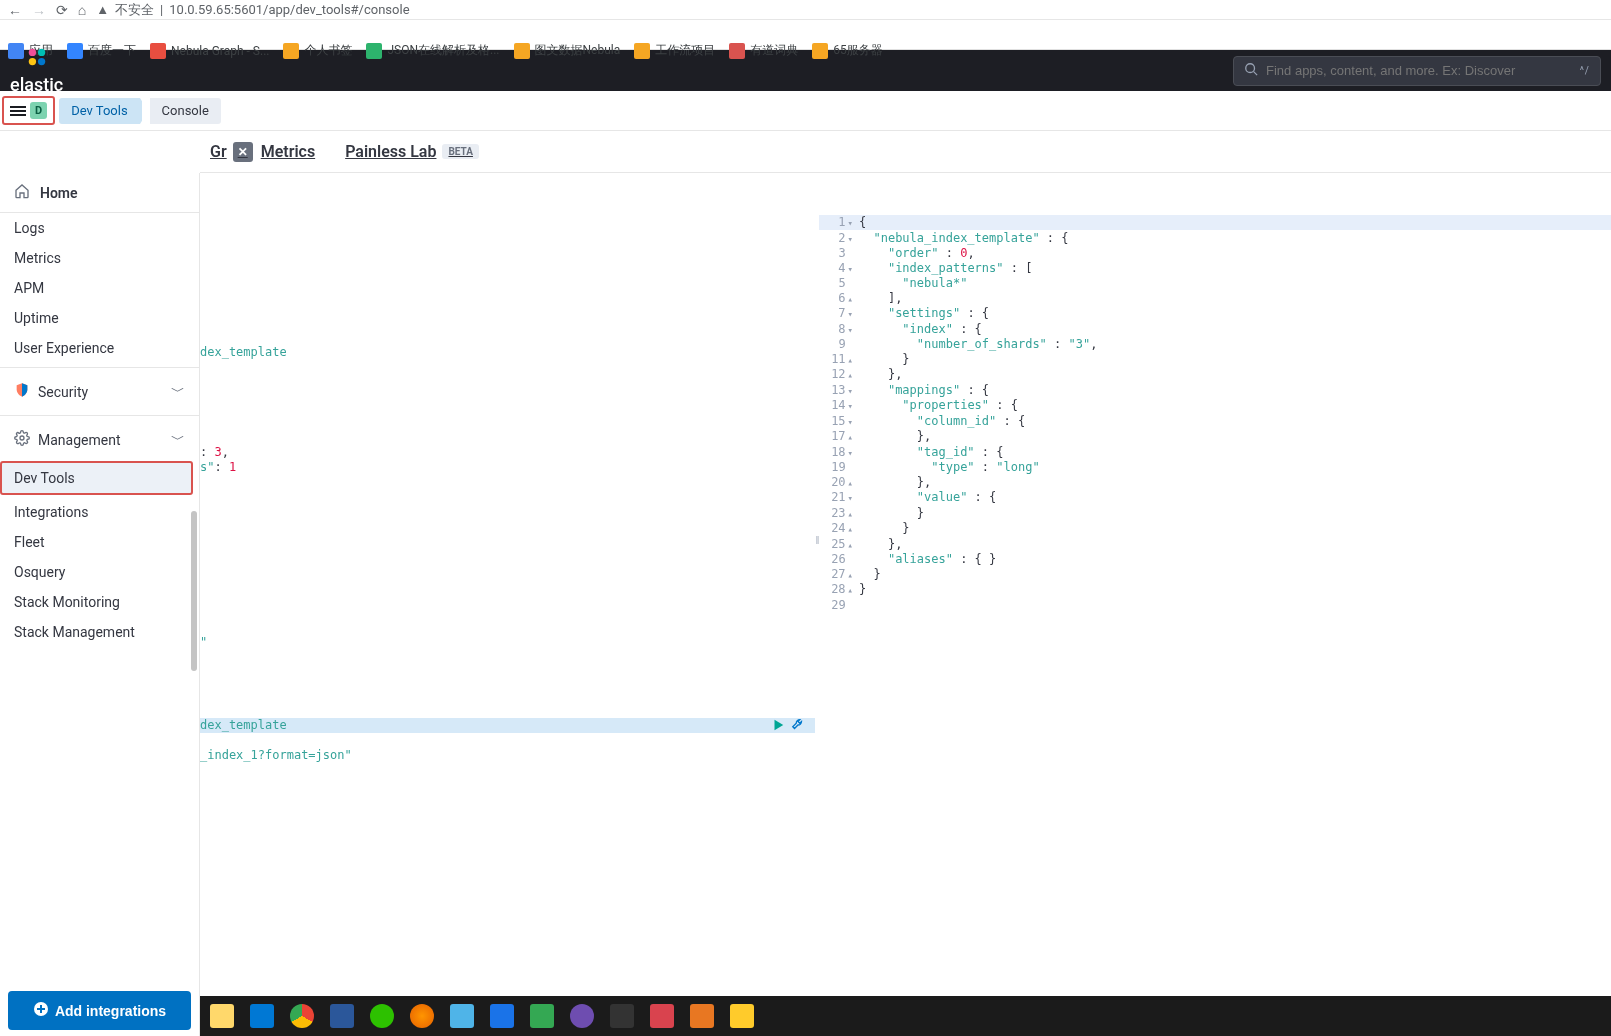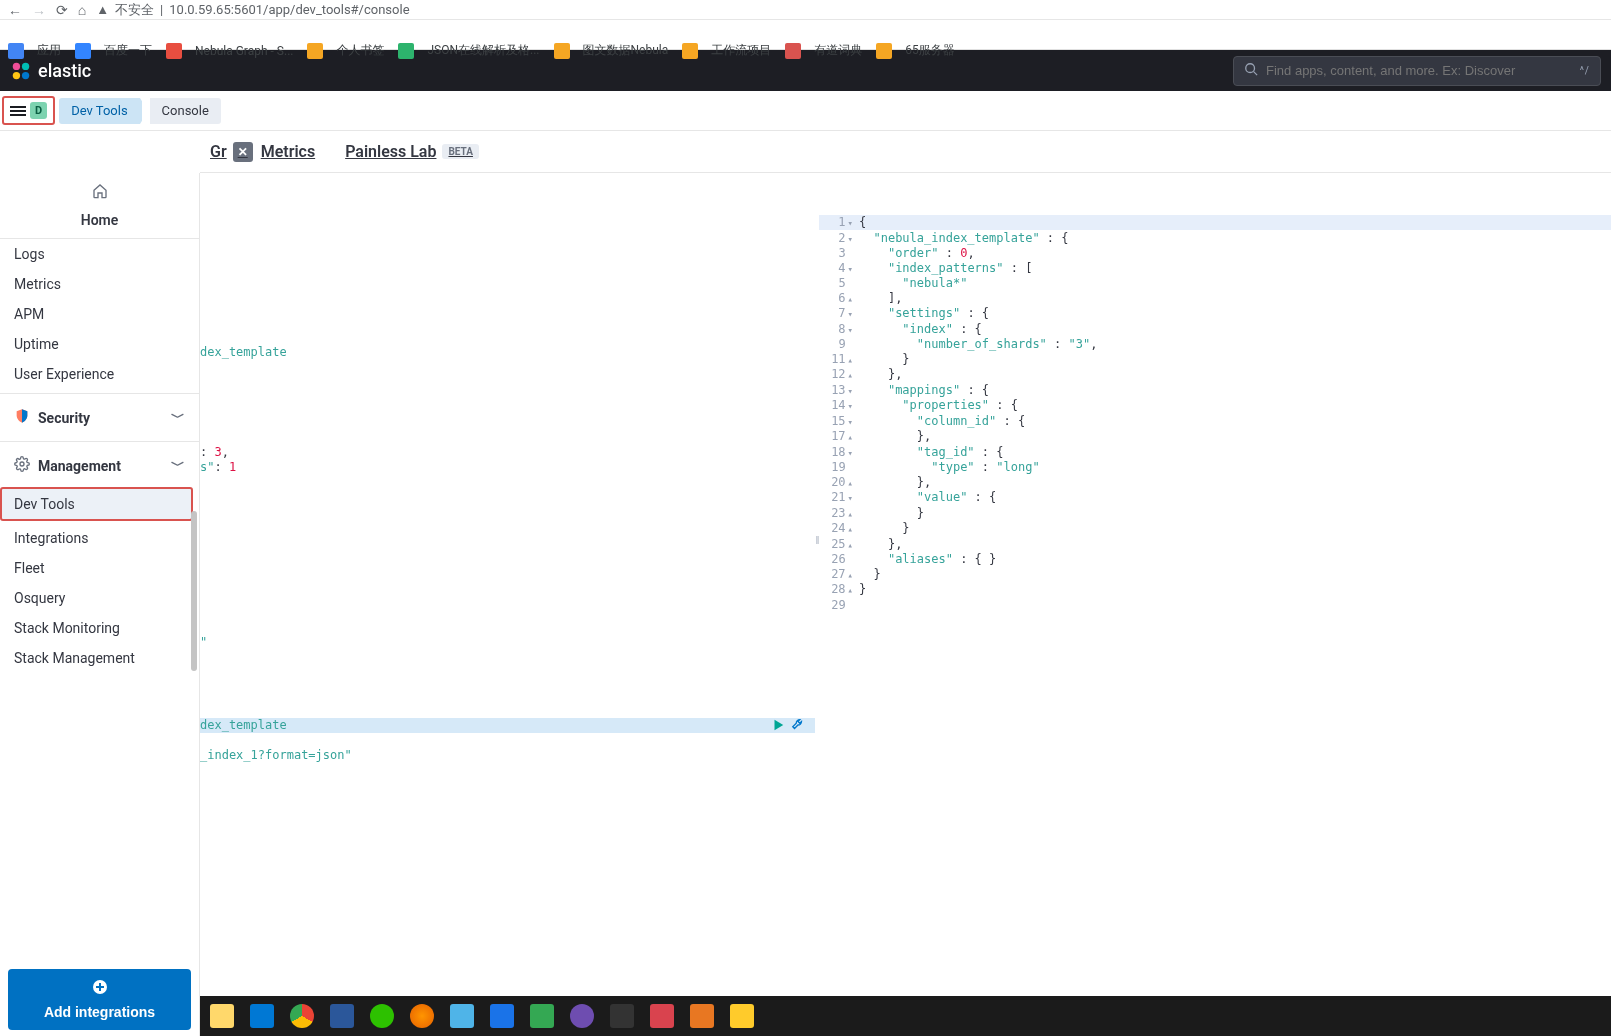--- a/index.html
+++ b/index.html
@@ -3,54 +3,54 @@
 <meta charset="utf-8">
 <style>
 * { box-sizing: border-box; margin: 0; padding: 0; }
 body { font-family: -apple-system, BlinkMacSystemFont, "Segoe UI", Roboto, sans-serif; font-size: 14px; color: #343741; background: #fff; overflow: hidden; }
 .browser-bar { height: 20px; display: flex; align-items: center; padding: 0 8px; gap: 10px; background: #fff; border-bottom: 1px solid #e6e6e6; }
 .nav-icon { color: #5f6368; font-size: 14px; cursor: pointer; }
 .nav-icon.dim { color: #bdc1c6; }
 .url-area { display: flex; align-items: center; gap: 6px; color: #5f6368; font-size: 13px; }
 .url-text { color: #5f6368; }
 .bookmarks-bar { height: 30px; display: flex; align-items: center; padding: 0 8px; gap: 14px; background: #fff; border-bottom: 1px solid #e0e0e0; }
-.bm { display: flex; align-items: center; gap: 13px; font-size: 12px; color: #3c4043; cursor: pointer; margin-top: 32px; }
+.bm { display: flex; align-items: center; gap: 5px; font-size: 12px; color: #3c4043; cursor: pointer; margin-top: 32px; }
 .bm-ico { width: 16px; height: 16px; display: inline-block; border-radius: 2px; }
 .topbar { height: 41px; background: #1d1e24; display: flex; align-items: center; padding: 0 10px; gap: 12px; }
-.elastic-logo { display: flex; align-items: center; gap: 6px; font-size: 18px; color: #fff; font-weight: 500; }
+.elastic-logo { display: flex; align-items: center; gap: 6px; font-size: 18px; color: #fff; font-weight: 500; flex-direction: column; }
 .logo-dots { width: 22px; height: 22px; position: relative; }
 .logo-dots svg { width: 22px; height: 22px; }
 .search-wrap { margin-left: auto; display: flex; align-items: center; background: #343741; border: 1px solid #4a4d55; border-radius: 4px; width: 368px; height: 30px; padding: 0 10px; }
 .search-wrap input { flex: 1; background: transparent; border: none; outline: none; color: #98a2b3; font-size: 13px; }
 .search-icon { color: #98a2b3; margin-right: 8px; }
 .kbd-hint { color: #98a2b3; font-size: 10px; letter-spacing: 1px; }
 .breadcrumb-row { height: 40px; display: flex; align-items: center; padding: 0 2px; background: #fff; border-bottom: 1px solid #e6e6e6; position: relative; }
 .hamburger-box { border: 2px solid #d9534f; border-radius: 3px; padding: 4px 6px; display: flex; align-items: center; gap: 4px; margin-right: 4px; }
 .hamburger { width: 16px; display: inline-block; }
 .hamburger span { display: block; height: 2px; background: #1a1c21; margin: 2px 0; }
 .badge-d { background: #7dd3b0; color: #0b5f43; font-weight: 700; font-size: 11px; padding: 2px 5px; border-radius: 3px; }
 .crumb { display: inline-flex; align-items: center; height: 26px; padding: 0 12px; font-size: 13px; position: relative; }
 .crumb.active { background: #cce4f5; color: #0061a6; border-radius: 3px 0 0 3px; }
 .crumb.active::after { content: ""; position: absolute; right: -8px; top: 0; width: 0; height: 0; border-top: 13px solid transparent; border-bottom: 13px solid transparent; border-left: 8px solid #cce4f5; }
 .crumb.second { background: #e9edf3; color: #343741; margin-left: 10px; border-radius: 0 3px 3px 0; }
 .crumb.second::before { content: ""; position: absolute; left: -8px; top: 0; width: 0; height: 0; border-top: 13px solid transparent; border-bottom: 13px solid transparent; border-left: 8px solid #fff; }
 .app-body { display: flex; height: calc(100vh - 20px - 30px - 41px - 40px - 40px); position: relative; }
 .side-panel { width: 200px; background: #fff; border-right: 1px solid #e6e6e6; display: flex; flex-direction: column; position: relative; z-index: 10; }
 .side-scroll { flex: 1; overflow-y: auto; }
-.home-row { display: flex; align-items: center; gap: 10px; padding: 10px 14px; border-bottom: 1px solid #e6e6e6; font-weight: 600; flex-direction: column; }
+.home-row { display: flex; align-items: center; gap: 10px; padding: 10px 14px; border-bottom: 1px solid #e6e6e6; font-weight: 600; }
 .home-row .ico { color: #69707d; }
 .side-item { padding: 7px 14px; color: #343741; font-size: 14px; cursor: pointer; }
 .side-sep { border-top: 1px solid #e6e6e6; margin: 4px 0; }
-.side-header { display: flex; align-items: center; gap: 8px; padding: 10px 14px; font-weight: 700; }
+.side-header { display: flex; align-items: center; gap: 8px; padding: 10px 14px; font-weight: 400; }
 .side-header .chev { margin-left: auto; color: #69707d; }
 .side-header .hico { color: #69707d; }
 .side-item.selected { background: #ecf1f7; position: relative; }
 .side-item.highlight-box { border: 2px solid #d9534f; border-radius: 3px; margin: 2px 6px 2px 0; padding-left: 12px; }
 .side-footer { padding: 8px; }
-.add-integ { width: 100%; background: #0071c2; color: #fff; border: none; border-radius: 4px; padding: 10px; font-size: 14px; font-weight: 600; display: flex; align-items: center; justify-content: center; gap: 6px; cursor: pointer; flex-direction: column; }
+.add-integ { width: 100%; background: #0071c2; color: #fff; border: none; border-radius: 4px; padding: 10px; font-size: 14px; font-weight: 600; display: flex; align-items: center; justify-content: center; gap: 6px; cursor: pointer; }
 .scroll-track { position: absolute; right: 0; top: 20px; bottom: 50px; width: 8px; }
 .scroll-thumb { position: absolute; top: 40%; width: 6px; height: 160px; background: #c4c4c4; border-radius: 3px; }
 .subnav-row { height: 42px; display: flex; align-items: center; padding: 0 10px; gap: 30px; border-bottom: 1px solid #e6e6e6; position: relative; margin-left: 200px; }
 .subnav-row .tab { font-size: 16px; font-weight: 600; color: #343741; cursor: pointer; display: flex; align-items: center; gap: 6px; text-decoration: underline; }
 .subnav-row .closebox { background: #69707d; color: #fff; width: 20px; height: 20px; display: inline-flex; align-items: center; justify-content: center; border-radius: 3px; font-size: 12px; margin-right: 2px; }
 .beta-pill { background: #e9edf3; color: #69707d; font-size: 10px; font-weight: 700; padding: 2px 6px; border-radius: 3px; }
 .editor-wrap { position: absolute; left: 200px; right: 0; top: 42px; bottom: 0; display: flex; }
 .editor-left { width: 615px; position: relative; background: #fff; }
 .editor-right { flex: 1; position: relative; background: #fff; }
 .resize-handle { width: 4px; background: transparent; display: flex; align-items: center; justify-content: center; color: #98a2b3; cursor: col-resize; position: relative; }

